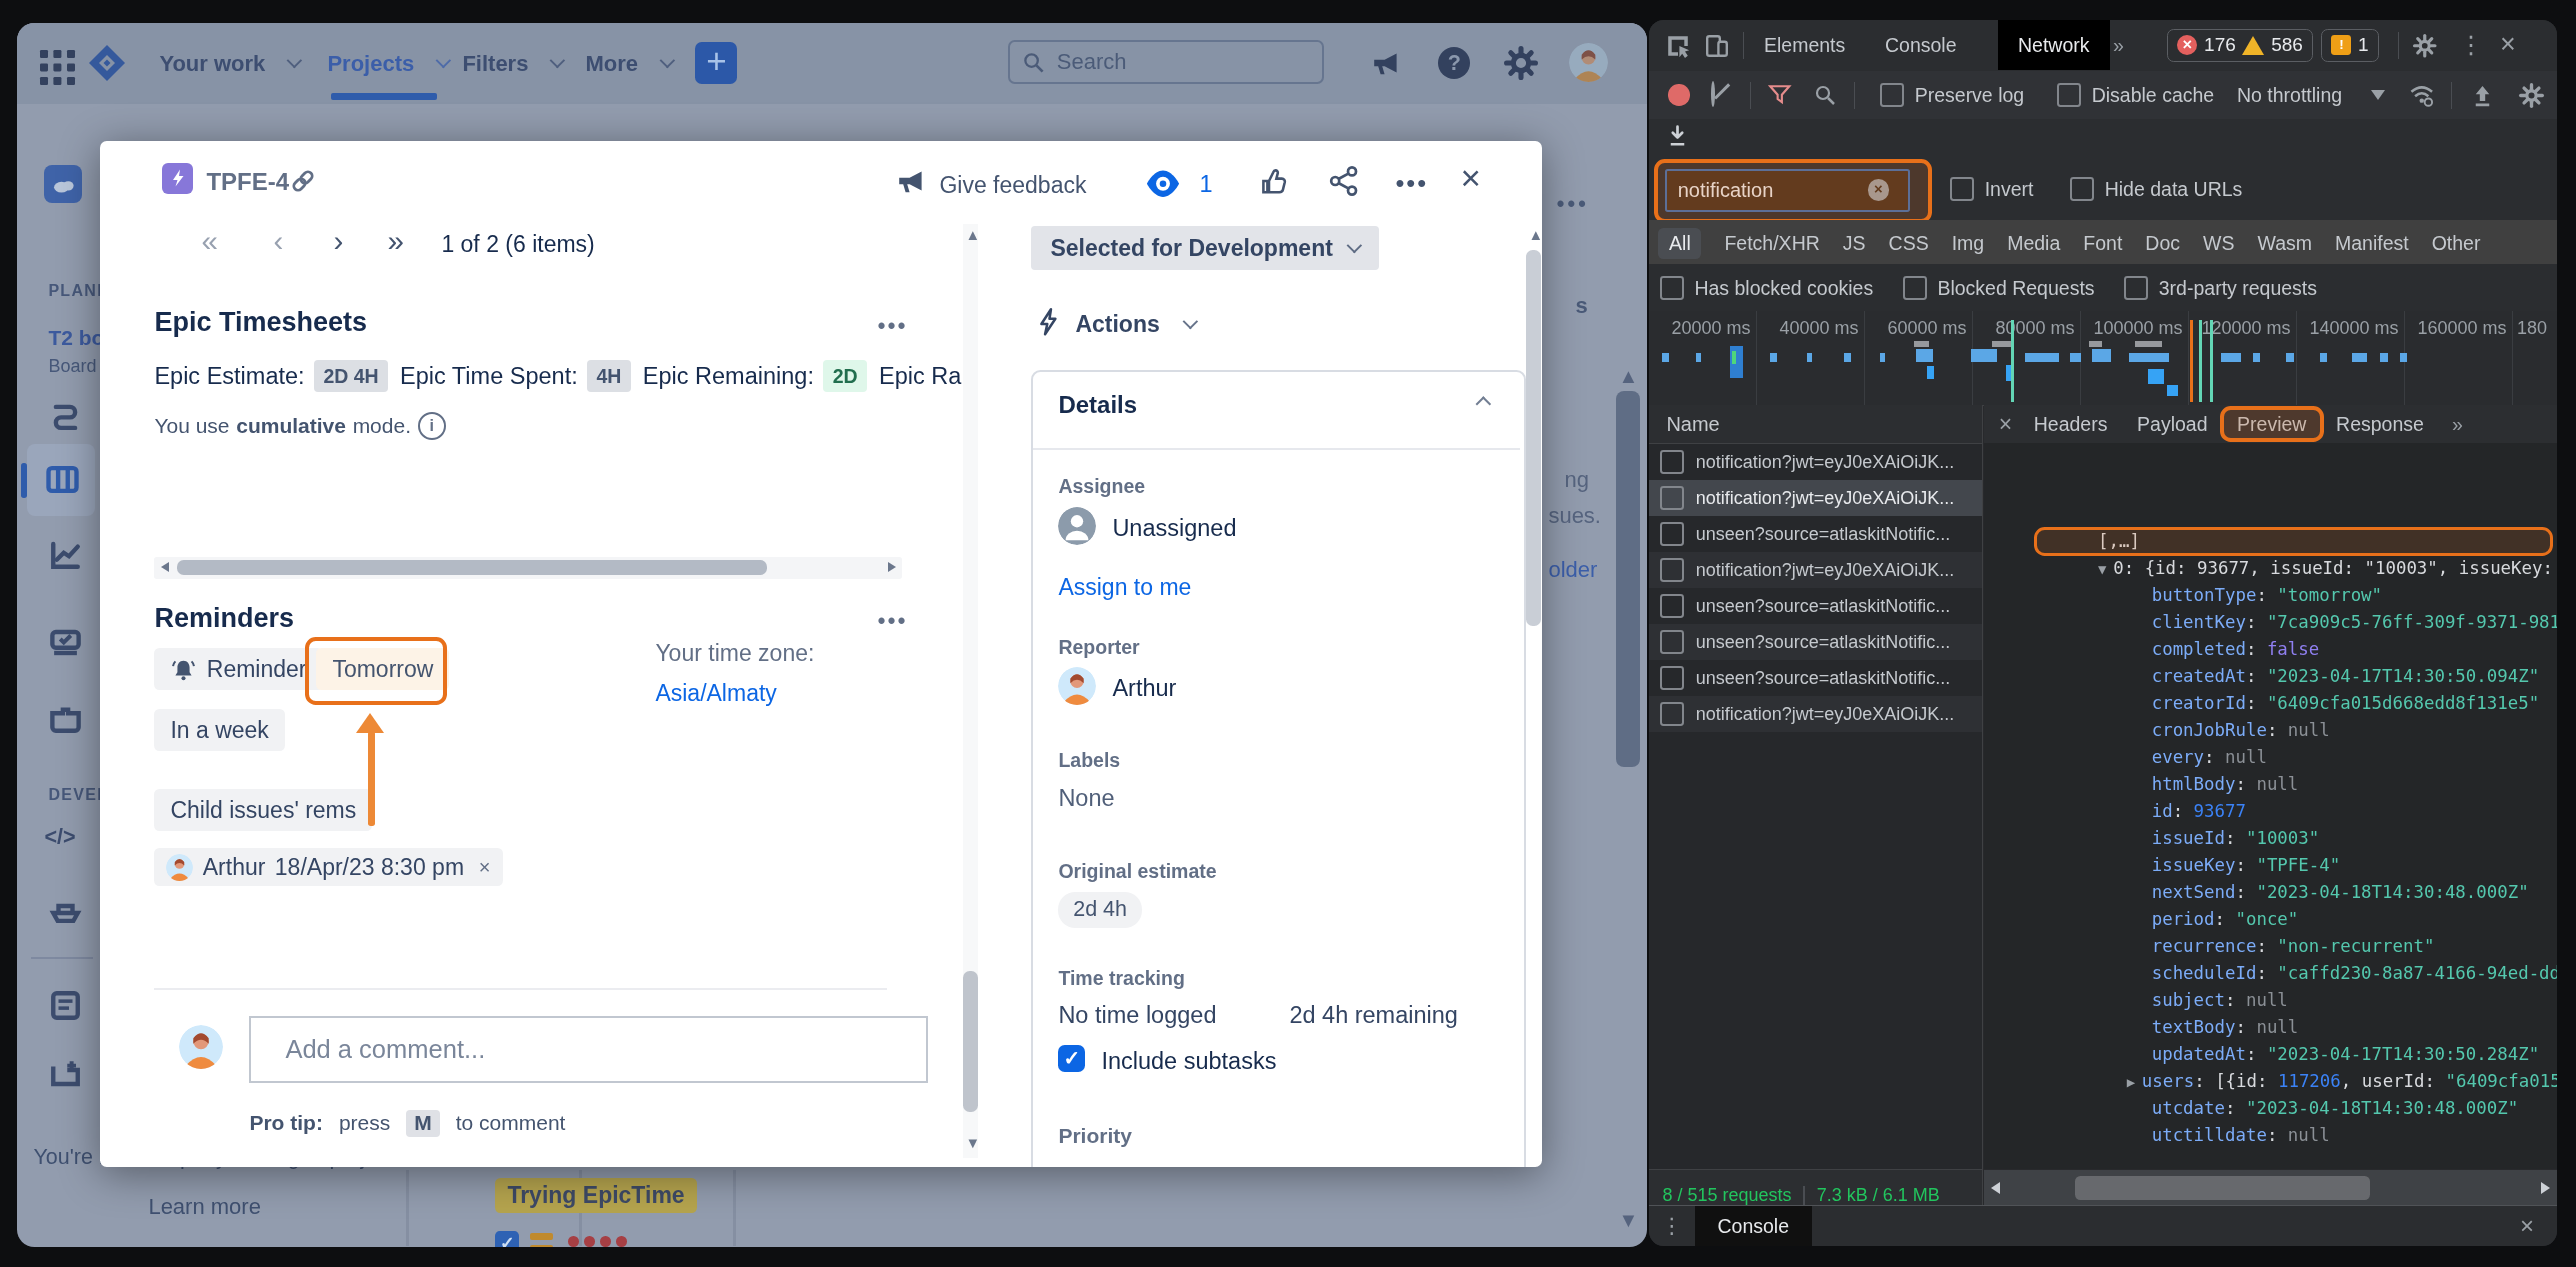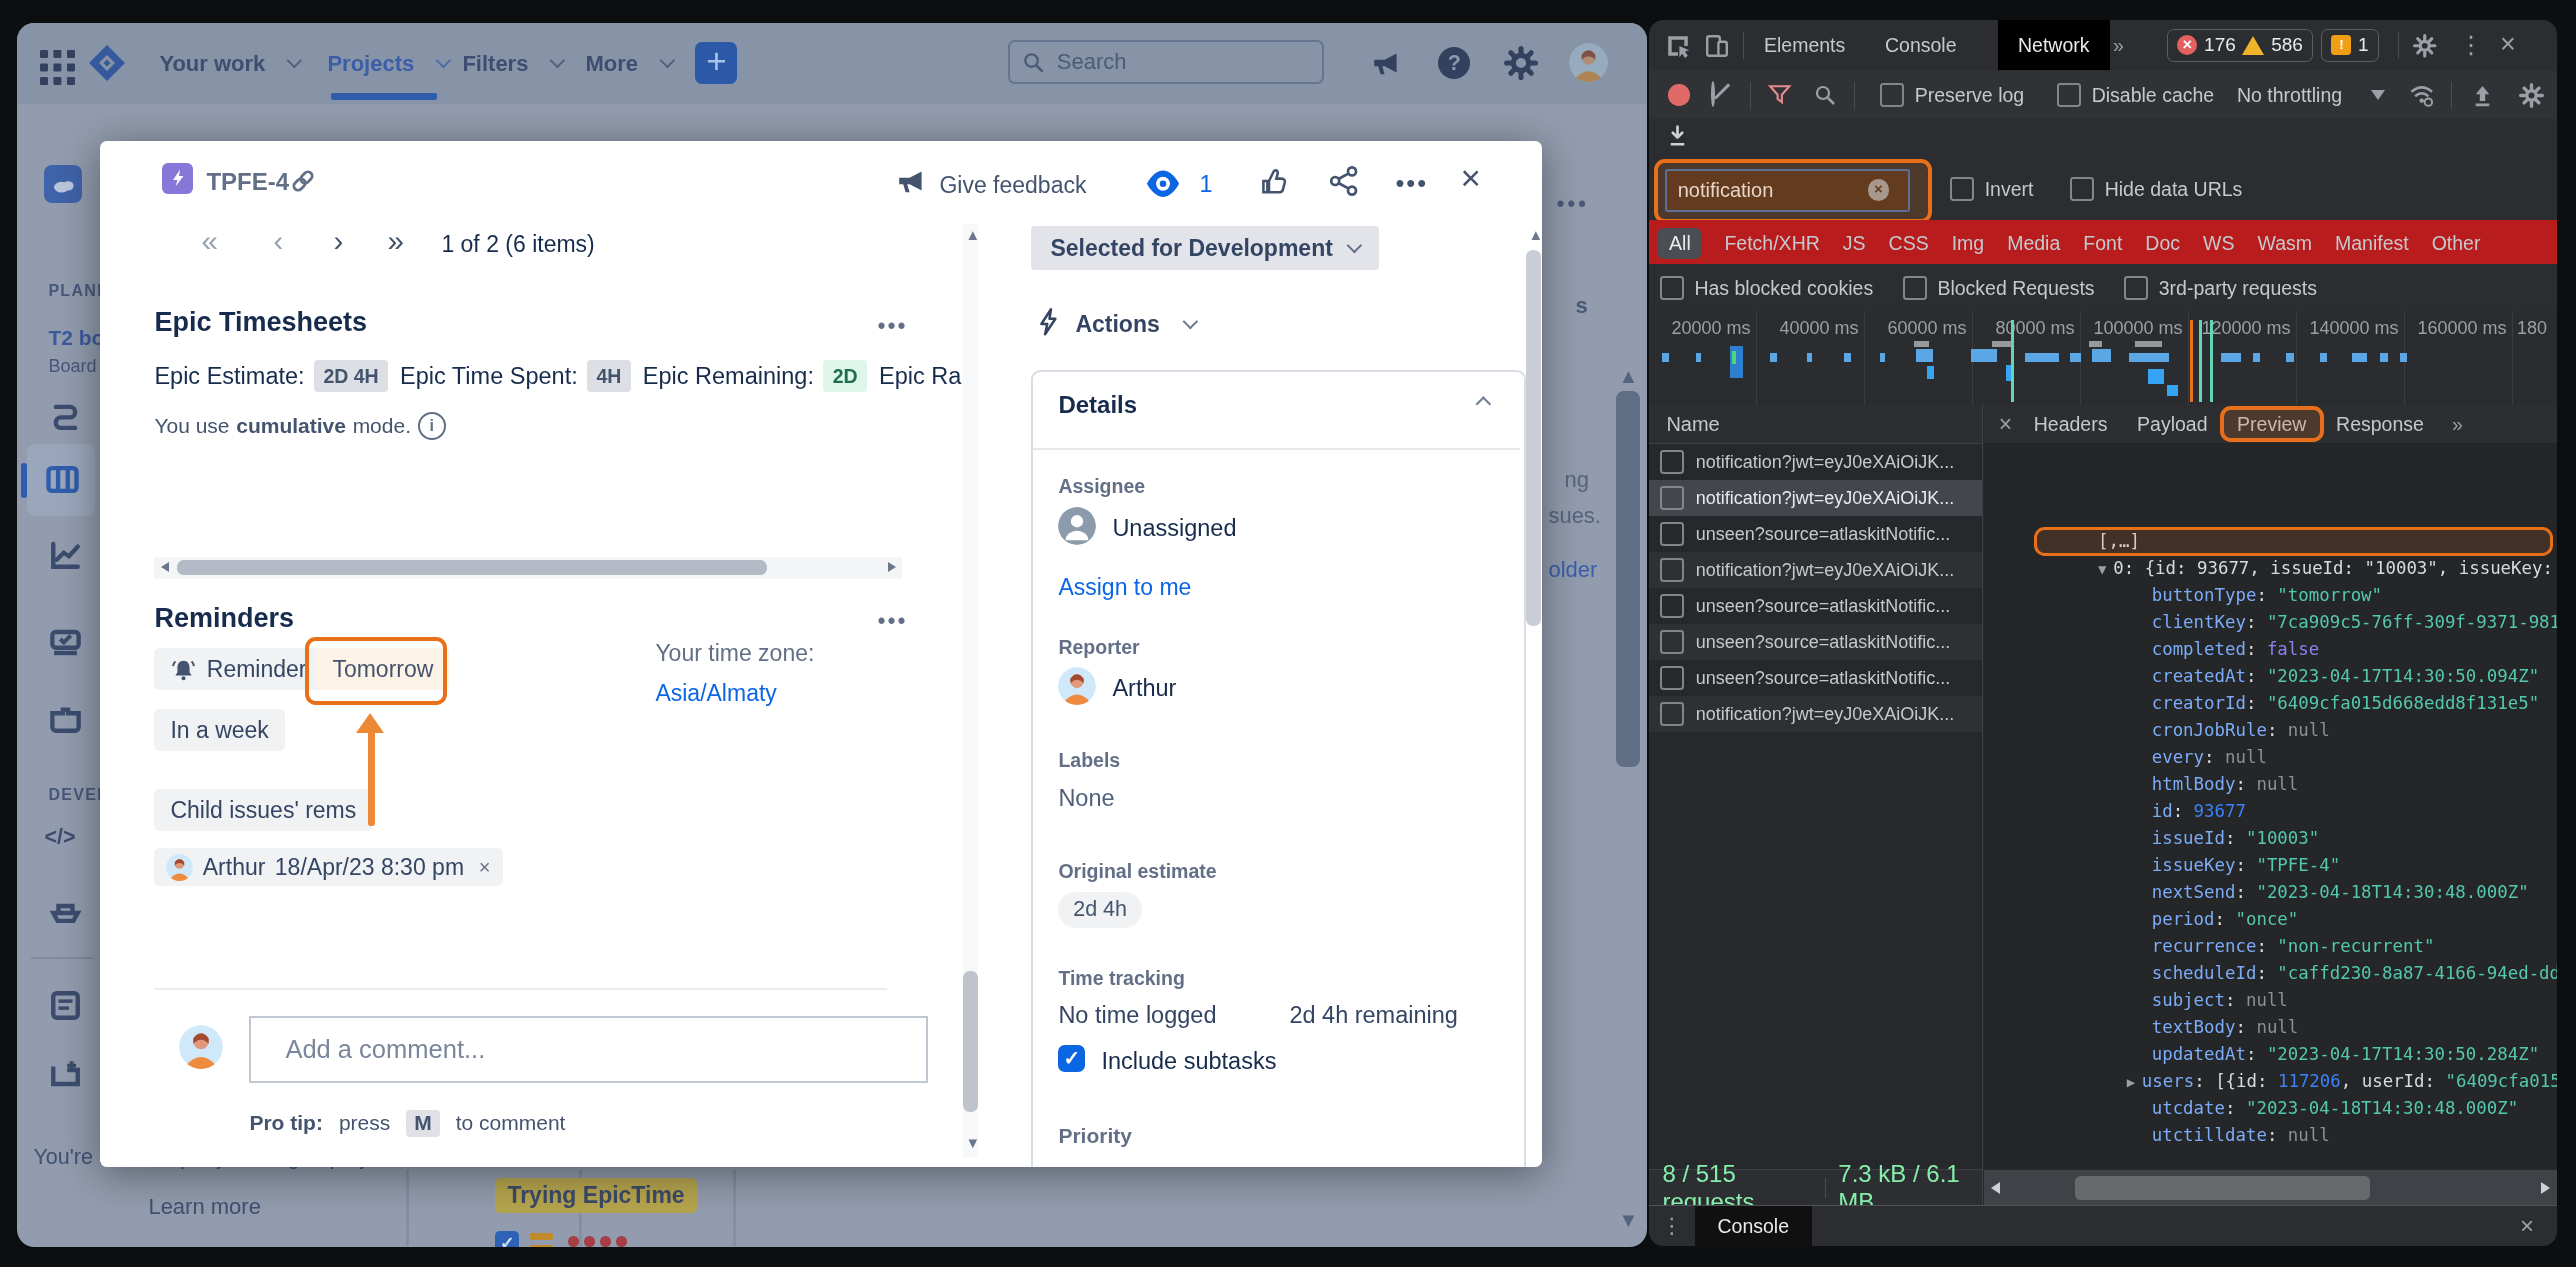--- a/index.html
+++ b/index.html
@@ -594,21 +594,21 @@
     <label class="dcb abs" style="left:301px;top:19px">
         <span class="cb"></span>
         <span>Invert</span>
       </label>
     <label class="dcb abs" style="left:421px;top:19px">
         <span class="cb"></span>
         <span>Hide data URLs</span>
       </label>
   </div>
 
-  <div class="dt-row" style="top:200px;height:44px;background:#b91c1c">
+  <div class="dt-row" style="top:200px;height:44px;background:#404040">
     <div class="pillrow" style="left:9.4px;top:8px">
 
     <span class="tpill active">All</span>
         <span class="tpill">Fetch/XHR</span>
         <span class="tpill">JS</span>
         <span class="tpill">CSS</span>
         <span class="tpill">Img</span>
         <span class="tpill">Media</span>
         <span class="tpill">Font</span>
         <span class="tpill">Doc</span>
@@ -852,21 +852,21 @@
         </div>
           <div class="pline ind2">
           <span>
             
           <span class="seg key">utctilldate</span><span class="seg plain">: </span><span class="seg nul">null</span></span>
         </div>
         </div>
     </div>
   </div>
 
-  <div class="abs" style="left:0;bottom:40px;width:333px;height:36px;background:#2c2e31;border-top:1.3px solid #3f4144;border-right:1.3px solid #3f4144;display:flex;align-items:center;font-size:24px;color:#86efac">
+  <div class="abs" style="left:0;bottom:40px;width:333px;height:36px;background:#2c2e31;border-top:1.3px solid #3f4144;border-right:1.3px solid #3f4144;display:flex;align-items:flex-end;font-size:18px;color:#22c55e">
     <span style="padding-left:13.4px">8 / 515 requests</span>
     <span style="width:1.3px;height:20px;background:#4a4d52;margin:0 12px"></span>
     <span>7.3 kB / 6.1 MB</span>
   </div>
 
   <div class="abs" style="left:335px;bottom:40px;right:0;height:36px;background:#3f4246">
     <span class="tri" style="left:6.7px;top:12px;border-top:6.7px solid transparent;border-bottom:6.7px solid transparent;border-right:9.4px solid #cdd1d6"></span>
     <div class="abs" style="left:91px;top:6px;width:295px;height:24px;background:#67696d;border-radius:5.4px"></div>
     <span class="tri" style="right:6.7px;top:12px;border-top:6.7px solid transparent;border-bottom:6.7px solid transparent;border-left:9.4px solid #cdd1d6"></span>
   </div>

